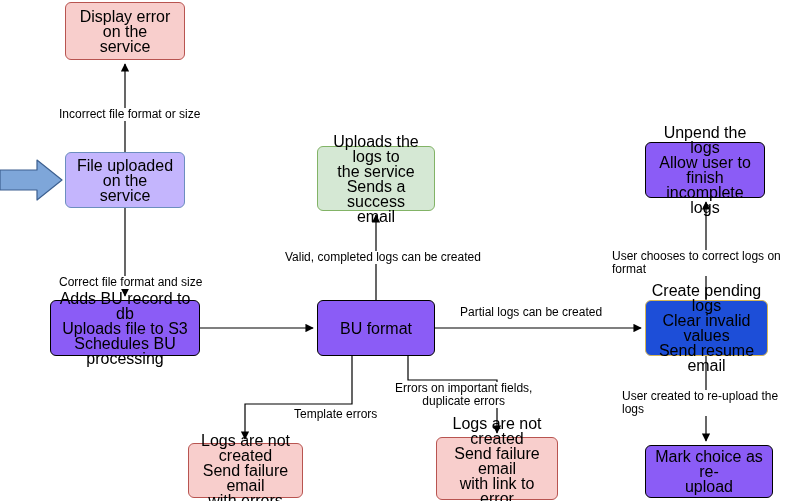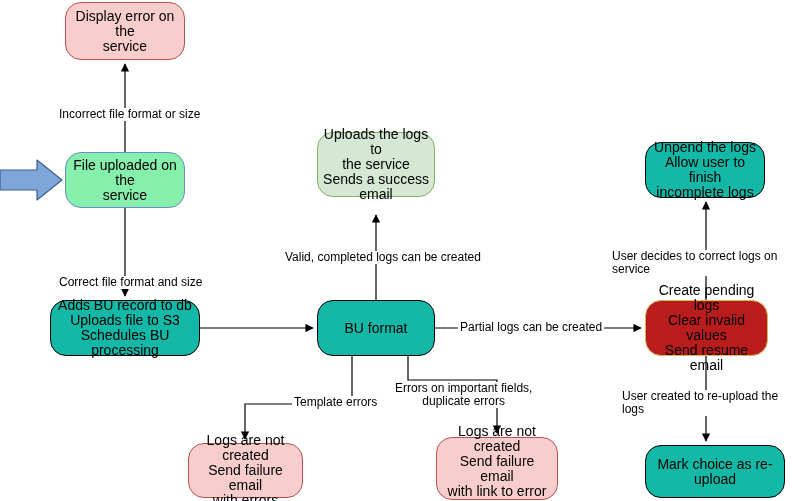--- a/index.html
+++ b/index.html
@@ -24,37 +24,37 @@
     left: 0;
     top: 0;
     width: 801px;
     height: 501px;
     pointer-events: none;
   }
   .node {
     position: absolute;
     box-sizing: border-box;
     border: 1px solid #000000;
-    border-radius: 16px;
+    border-radius: 6px;
     display: flex;
     align-items: center;
     justify-content: center;
     text-align: center;
-    font-size: 14px;
+    font-size: 16px;
     line-height: 15px;
     color: #000000;
     background: #ffffff;
     padding: 2px 4px;
     white-space: pre-line;
   }
   .node.pink   { background: #f8cecc; border-color: #b85450; }
-  .node.blue   { background: #86efac; border-color: #6c8ebf; }
+  .node.blue   { background: #c4b5fd; border-color: #6c8ebf; }
   .node.green  { background: #d5e8d4; border-color: #82b366; }
-  .node.yellow { background: #b91c1c; border-color: #d6b656; text-align: center; }
-  .node.white  { background: #14b8a6; border-color: #000000; }
+  .node.yellow { background: #1d4ed8; border-color: #d6b656; text-align: center; }
+  .node.white  { background: #8b5cf6; border-color: #000000; }
 
   .edge-label {
     position: absolute;
     font-size: 12px;
     line-height: 13px;
     color: #000000;
     background: #ffffff;
     white-space: pre-line;
     text-align: center;
     padding: 0 2px;
@@ -102,21 +102,21 @@
   <div class="node pink" style="left:65px; top:2px; width:120px; height:58px;">Display error on the
 service</div>
 
   <div class="node blue" style="left:65px; top:152px; width:120px; height:56px;">File uploaded on the
 service</div>
 
   <div class="node white" style="left:50px; top:300px; width:150px; height:56px;">Adds BU record to db
 Uploads file to S3
 Schedules BU processing</div>
 
-  <div class="node green" style="left:317px; top:132px; width:118px; height:65px;">Uploads the logs to
+  <div class="node green" style="left:317px; top:146px; width:118px; height:65px;">Uploads the logs to
 the service
 Sends a success
 email</div>
 
   <div class="node white" style="left:317px; top:300px; width:118px; height:56px;">BU format</div>
 
   <div class="node white" style="left:645px; top:142px; width:120px; height:56px;">Unpend the logs
 Allow user to finish
 incomplete logs</div>
 
@@ -126,33 +126,33 @@
 
   <div class="node pink" style="left:188px; top:443px; width:115px; height:55px;">Logs are not created
 Send failure email
 with errors</div>
 
   <div class="node pink" style="left:436px; top:437px; width:122px; height:63px;">Logs are not created
 Send failure email
 with link to error
 summary</div>
 
-  <div class="node white" style="left:645px; top:445px; width:140px; height:53px;">Mark choice as re-
+  <div class="node white" style="left:645px; top:445px; width:128px; height:53px;">Mark choice as re-
 upload</div>
 
   <div class="edge-label left" style="left:57px; top:108px;">Incorrect file format or size</div>
 
   <div class="edge-label left" style="left:57px; top:253px;margin-top:23px;">Correct file format and size</div>
 
   <div class="edge-label left" style="left:283px; top:251px;">Valid, completed logs can be created</div>
 
-  <div class="edge-label left" style="left:458px; top:321px;">Partial logs can be created</div>
+  <div class="edge-label left" style="left:458px; top:306px;">Partial logs can be created</div>
 
-  <div class="edge-label left" style="left:610px; top:250px;">User decides to correct logs on service</div>
+  <div class="edge-label left" style="left:610px; top:250px;">User chooses to correct logs on format</div>
 
   <div class="edge-label left" style="left:620px; top:390px;">User created to re-upload the logs</div>
 
-  <div class="edge-label left" style="left:292px; top:396px;">Template errors</div>
+  <div class="edge-label left" style="left:292px; top:408px;">Template errors</div>
 
   <div class="edge-label" style="left:393px; top:382px;">Errors on important fields,
 duplicate errors</div>
 
 </div>
 
 </body></html>

